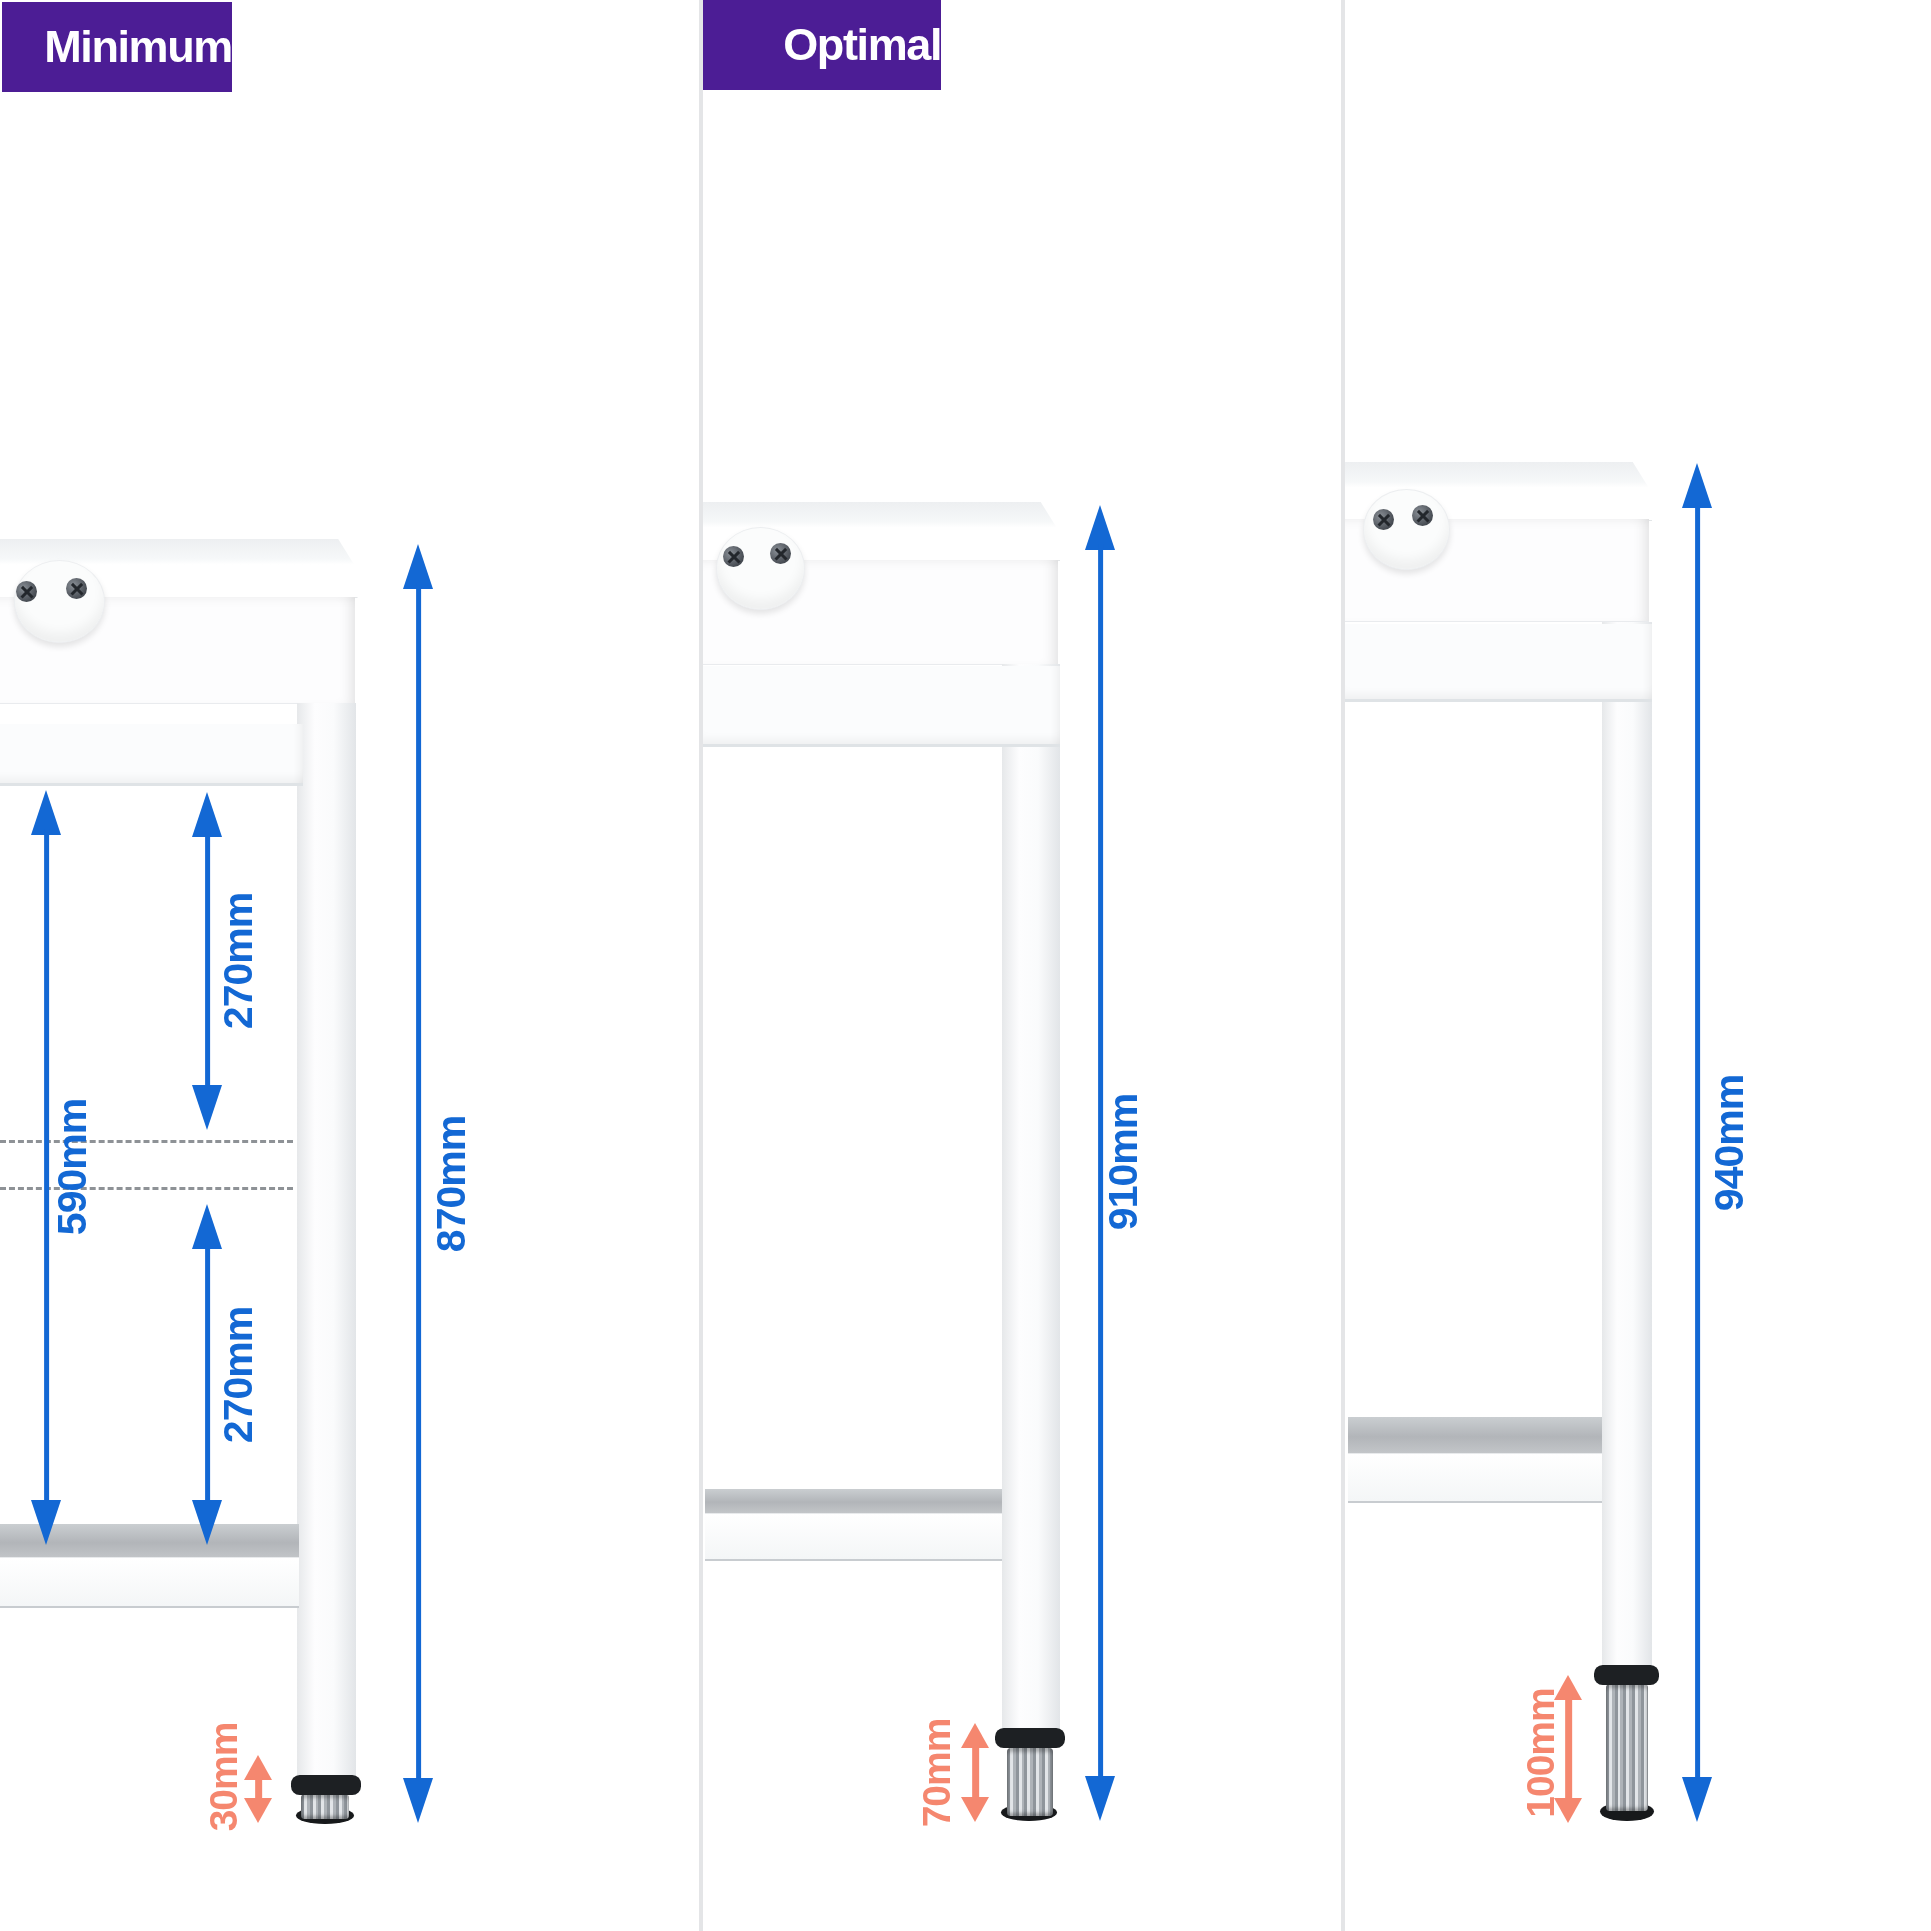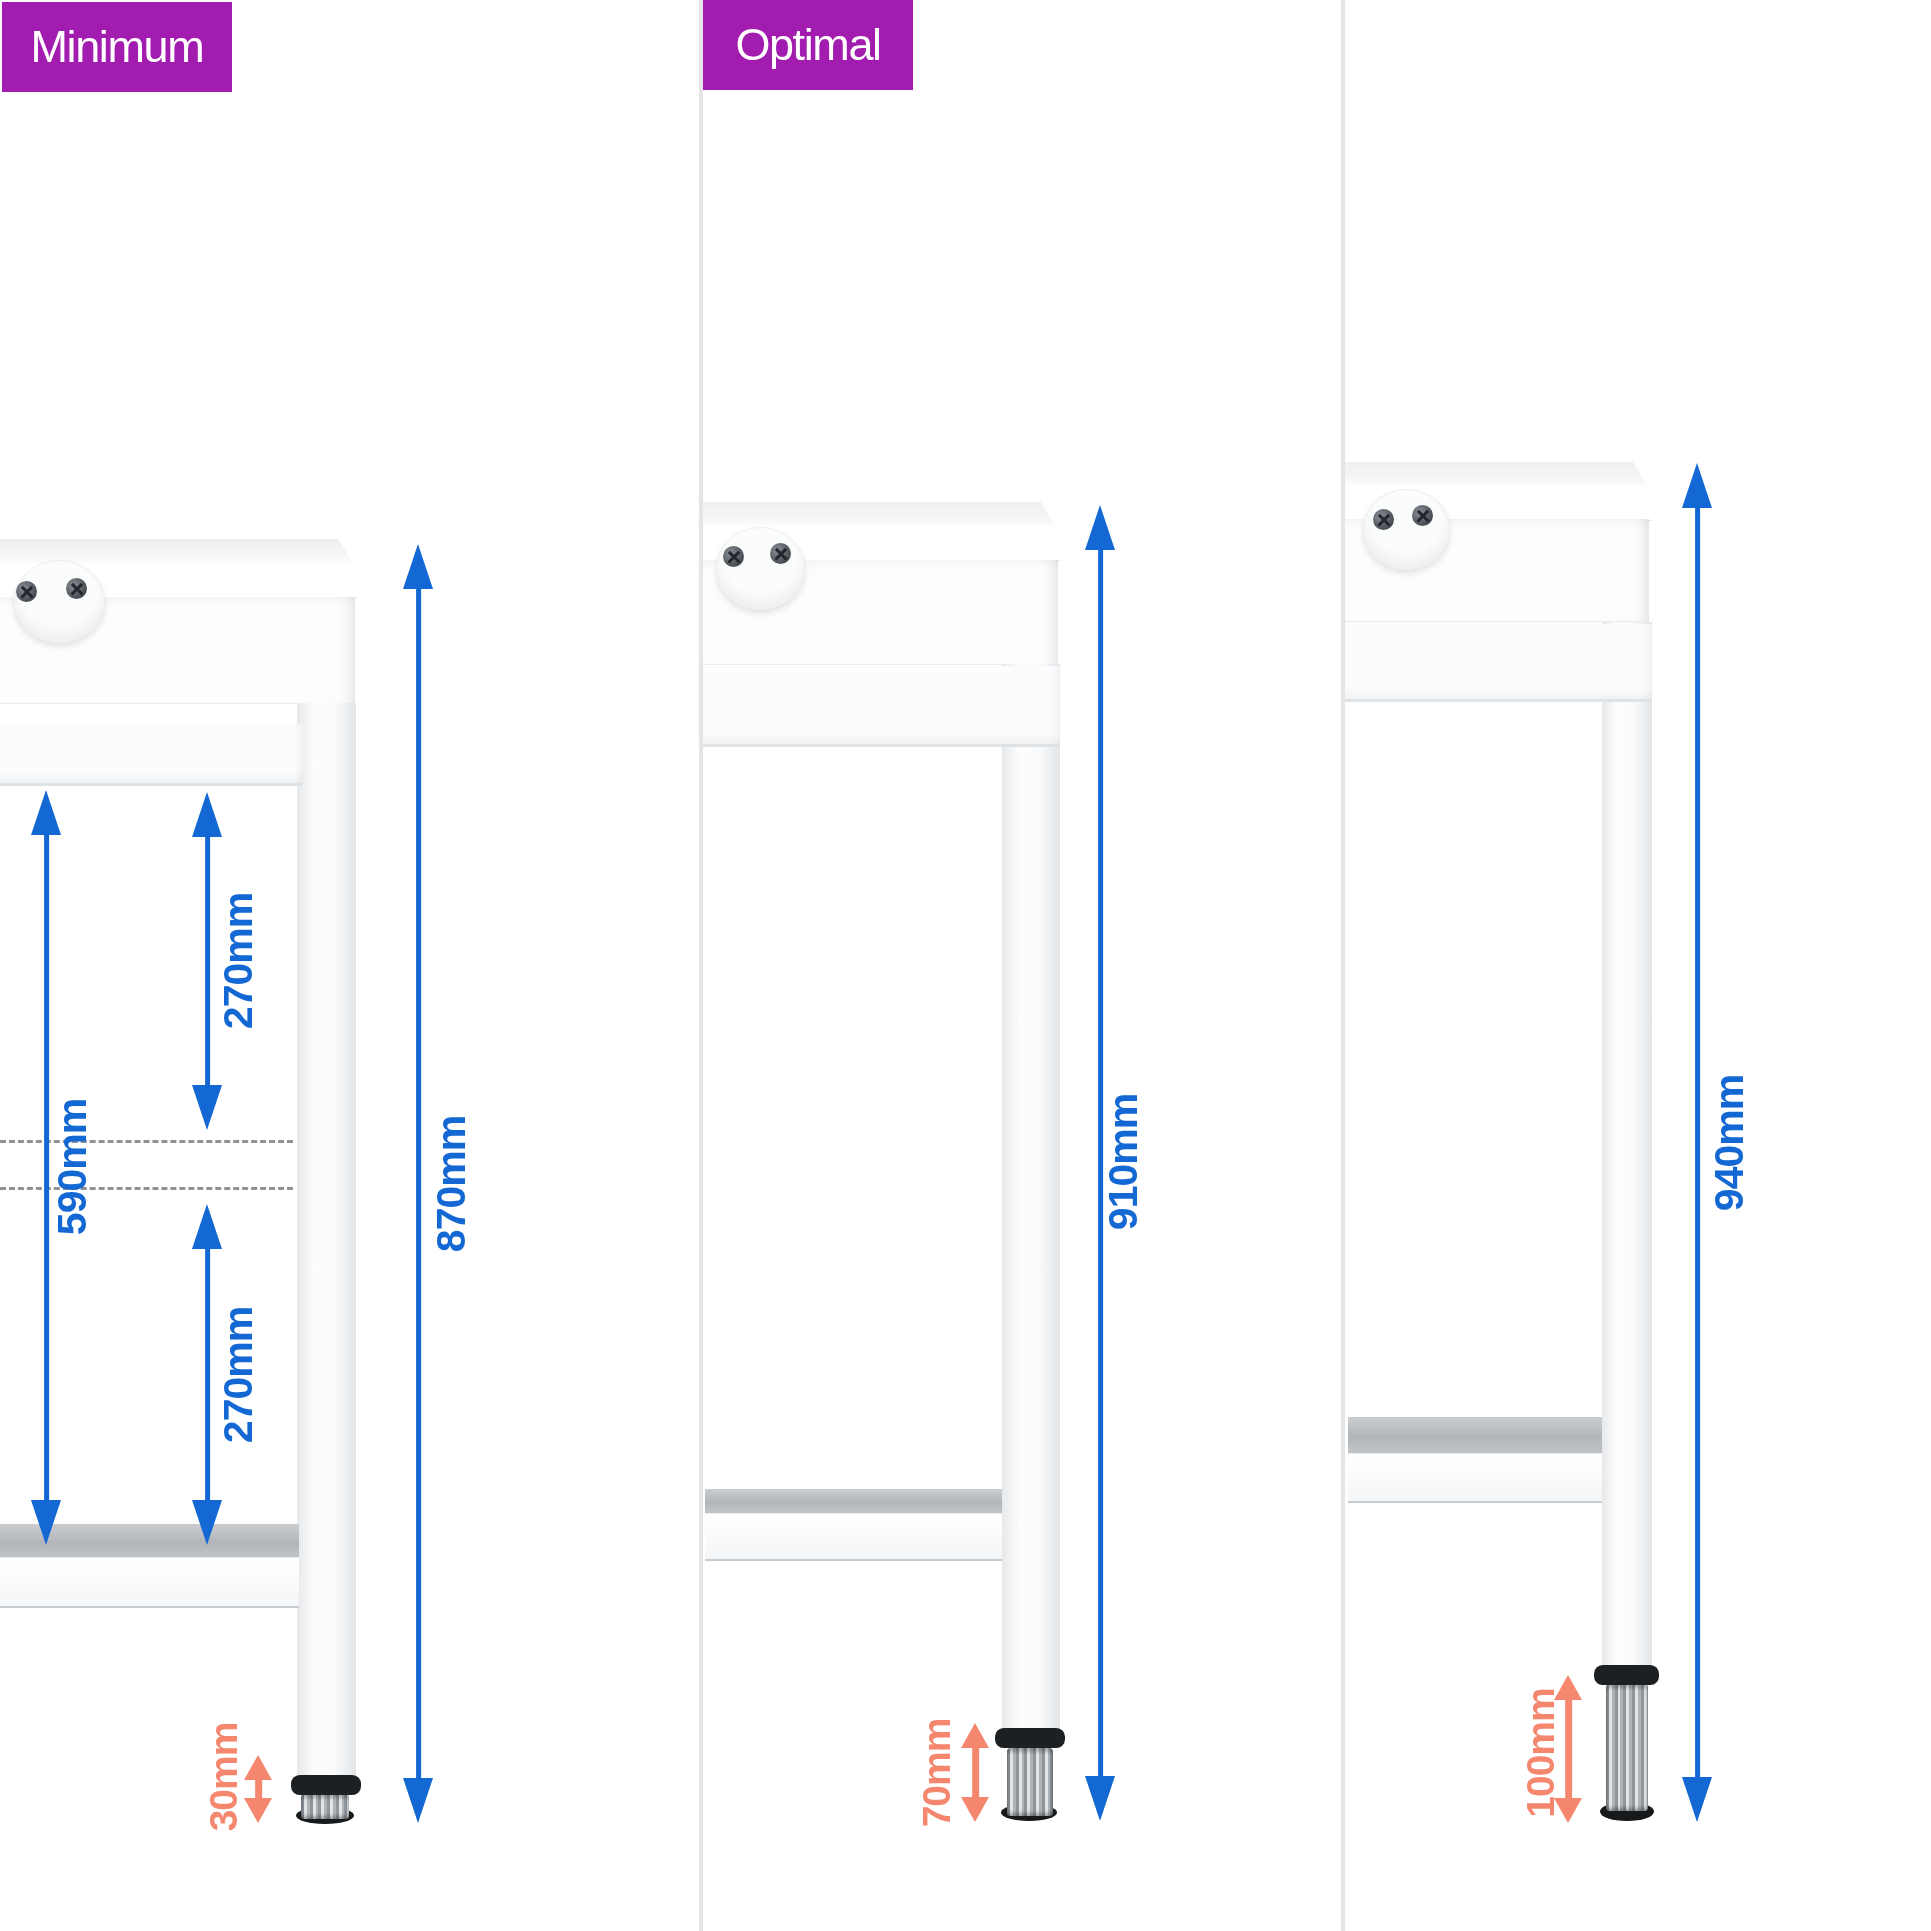--- a/index.html
+++ b/index.html
@@ -1,22 +1,22 @@
 <!DOCTYPE html>
 <html><head>
 <meta charset="utf-8">
 <style>
   html,body{margin:0;padding:0;background:#fff;}
   .stage{position:relative;width:1931px;height:1931px;background:#fff;overflow:hidden;
          font-family:"Liberation Sans",sans-serif;}
   .divider{position:absolute;top:0;height:1931px;width:3.9px;background:#e4e5e7;}
   
-  .badge{position:absolute;height:90px;background:#a21caf;color:#fff;
-         display:flex;align-items:center;justify-content:center;
-         font-weight:normal;font-size:45px;letter-spacing:-1.4px;}
+  .badge{position:absolute;height:90px;background:#4c1d95;color:#fff;
+         display:flex;align-items:center;justify-content:flex-end;
+         font-weight:bold;font-size:45px;letter-spacing:-1.4px;}
   
   .slab{position:absolute;background:linear-gradient(180deg,#edeff1 0%,#f6f8f9 34%,#ffffff 44%,#ffffff 100%);
         border-bottom:1.9px solid #e3e6e8;}
   .bevelR{clip-path:polygon(0 0,calc(100% - 19.3px) 0,100% 31px,100% 100%,0 100%);}
   .apron{position:absolute;background:#fdfdfe;border-bottom:1.9px solid #e9ebee;
          box-shadow:inset -11.6px 0 13.5px -8.7px rgba(0,0,0,.12), inset 0 11.6px 11.6px -9.7px rgba(0,0,0,.05);}
   .rail{position:absolute;background:#fbfcfd;border-bottom:3.9px solid #dfe3e6;
         box-shadow:inset 0 -11.6px 11.6px -8.7px rgba(0,0,0,.06), inset -9.7px 0 9.7px -7.7px rgba(0,0,0,.07);}
   .leg{position:absolute;background:linear-gradient(90deg,#e6e8ea 0%,#fdfdfe 30%,#fafbfc 62%,#e2e5e8 100%);}
   .shelfTop{position:absolute;background:linear-gradient(180deg,#caced1 0%,#b2b5b9 55%,#c2c5c8 100%);}
@@ -109,21 +109,21 @@
       <i class="ln"></i>
       <i class="dn"></i>
     </div>
 
   <div class="dim" style="left:72px;top:1167px;">590mm</div>
   <div class="dim" style="left:238px;top:961px;">270mm</div>
   <div class="dim" style="left:238px;top:1375px;">270mm</div>
   <div class="dim" style="left:451px;top:1184px;">870mm</div>
   <div class="dimO" style="left:224px;top:1777px;">30mm</div>
 
-  <div class="badge" style="left:703px;top:0;width:210px;">
+  <div class="badge" style="left:703px;top:0;width:238px;">
     <span>Optimal</span>
   </div>
 
   <div class="slab bevelR" style="left:703px;top:502px;width:357px;height:58px;"></div>
   <div class="apron" style="left:703px;top:560px;width:355px;height:104px;"></div>
   <div class="bracket" style="left:716px;top:527px;width:87px;height:81px;"></div>
   <div class="screw" style="left:723px;top:546px;"></div>
   <div class="screw" style="left:770px;top:543px;"></div>
   <div class="leg" style="left:1002px;top:664px;width:58px;height:1070px;"></div>
   <div class="rail" style="left:703px;top:666px;width:357px;height:78px;"></div>

